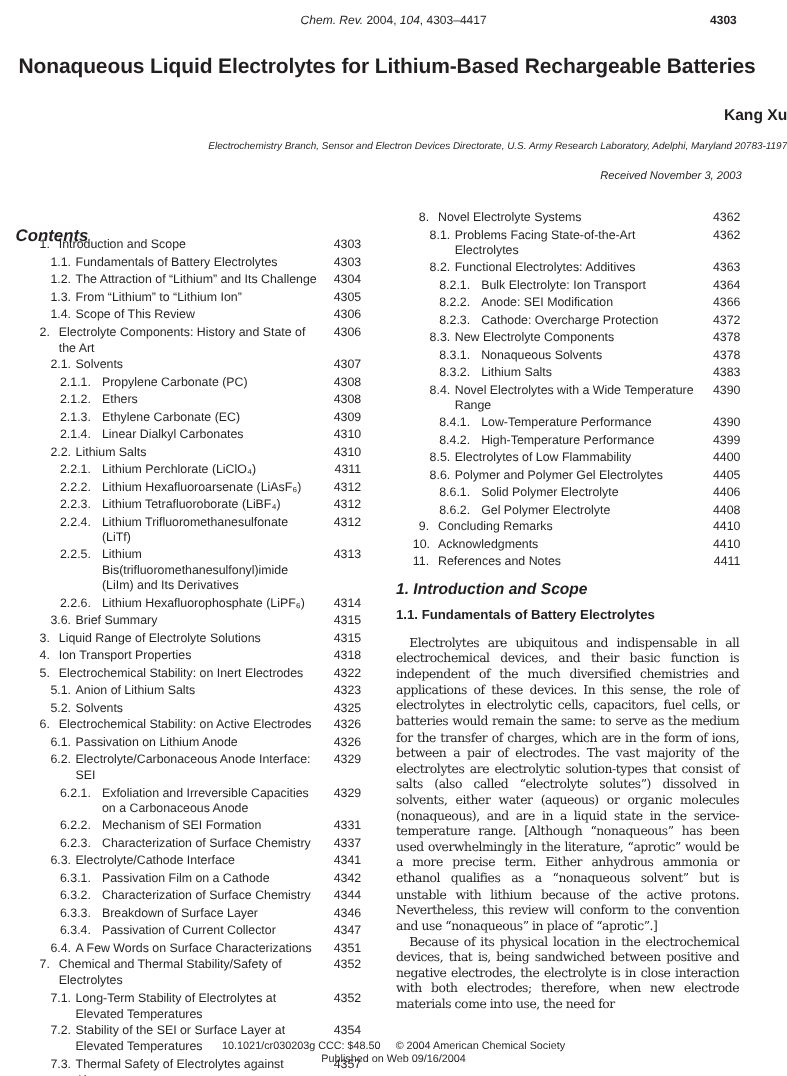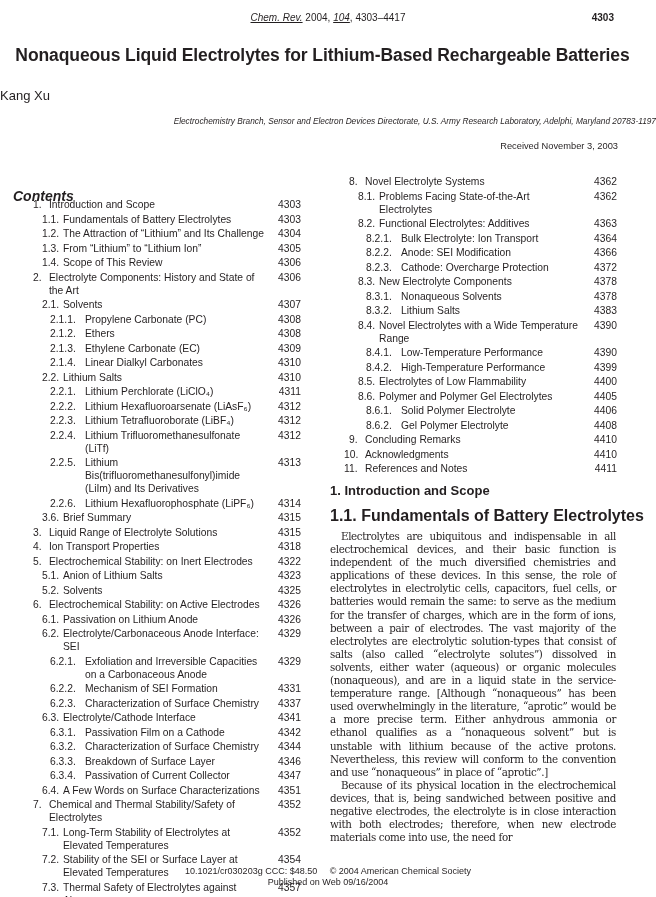--- a/index.html
+++ b/index.html
@@ -1,44 +1,44 @@
 <!DOCTYPE html>
 <html><head>
 <meta charset="utf-8">
 <style>
   html, body { margin: 0; padding: 0; background: #ffffff; }
   body { width: 656px; height: 897px; position: relative; overflow: hidden; color: #231f20; font-family: "Liberation Sans", sans-serif; }
   .abs { position: absolute; }
   .runhead { top: 12px; left: 0; width: 656px; text-align: center; font-size: 10px; }
-  .runhead i { font-style: italic; text-decoration: underline; }
+  .runhead i { font-style: italic; }
   .runhead b { font-weight: normal; }
   .pagenum { top: 12px; right: 42px; font-size: 10px; font-weight: bold; }
   .title { top: 45px; left: 0; width: 645px; text-align: center; font-size: 17.5px; font-weight: bold; letter-spacing: -0.1px; }
-  .author { top: 88px; left: 0; width: 656px; text-align: left; font-size: 13px; }
+  .author { top: 88px; left: 0; width: 656px; text-align: right; font-size: 13px; font-weight: bold; }
   .affil { top: 116px; left: 0; width: 656px; text-align: right; font-size: 8.3px; font-style: italic; }
-  .received { top: 141px; right: 38px; font-size: 9.3px; }
+  .received { top: 141px; right: 38px; font-size: 9.3px; font-style: italic; }
   .contents-h { top: 176px; left: 13px; font-size: 14px; font-weight: bold; font-style: italic; margin-top: 12px; }
 
   .toc { font-size: 10.3px; line-height: 13px; }
   .toc-left { top: 198px; left: 33px; width: 268px; }
   .toc-right { top: 175px; left: 349px; width: 268px; }
   .toc-row { display: flex; position: relative; margin-bottom: 1.5px; }
   .toc-num { flex: 0 0 auto; white-space: nowrap; }
   .toc-label { flex: 1 1 auto; padding-right: 6px; }
   .toc-page { flex: 0 0 auto; width: 30px; text-align: right; }
   .lvl1 .toc-num { width: 16px; }
   .lvl2 { padding-left: 9px; }
   .lvl2 .toc-num { width: 21px; }
   .lvl3 { padding-left: 17px; }
   .lvl3 .toc-num { width: 35px; }
   .toc-right .lvl1 .toc-num { width: 16px; }
   .toc-right .lvl1.wide .toc-num { width: 16px; margin-left: -5px; padding-right: 5px; }
 
-  .sec-h { top: 483px; left: 330px; font-size: 13px; font-weight: bold; }
-  .subsec-h { top: 507px; left: 330px; font-size: 16px; font-weight: bold; }
+  .sec-h { top: 483px; left: 330px; font-size: 13px; font-weight: bold; font-style: italic; }
+  .subsec-h { top: 507px; left: 330px; font-size: 11px; font-weight: bold; }
   .body-text { top: 530px; left: 330px; width: 286px; font-family: "DejaVu Serif", serif; font-size: 10.3px; line-height: 13.1px; text-align: justify; color: #231f20; }
   .body-text p { margin: 0; text-indent: 11px; letter-spacing: -0.35px; }
 
   .footer { top: 866px; left: 0; width: 656px; text-align: center; font-size: 9px; line-height: 11px; }
 </style>
 </head>
 <body>
 
 <div class="abs runhead">
   <i>Chem. Rev.</i>

